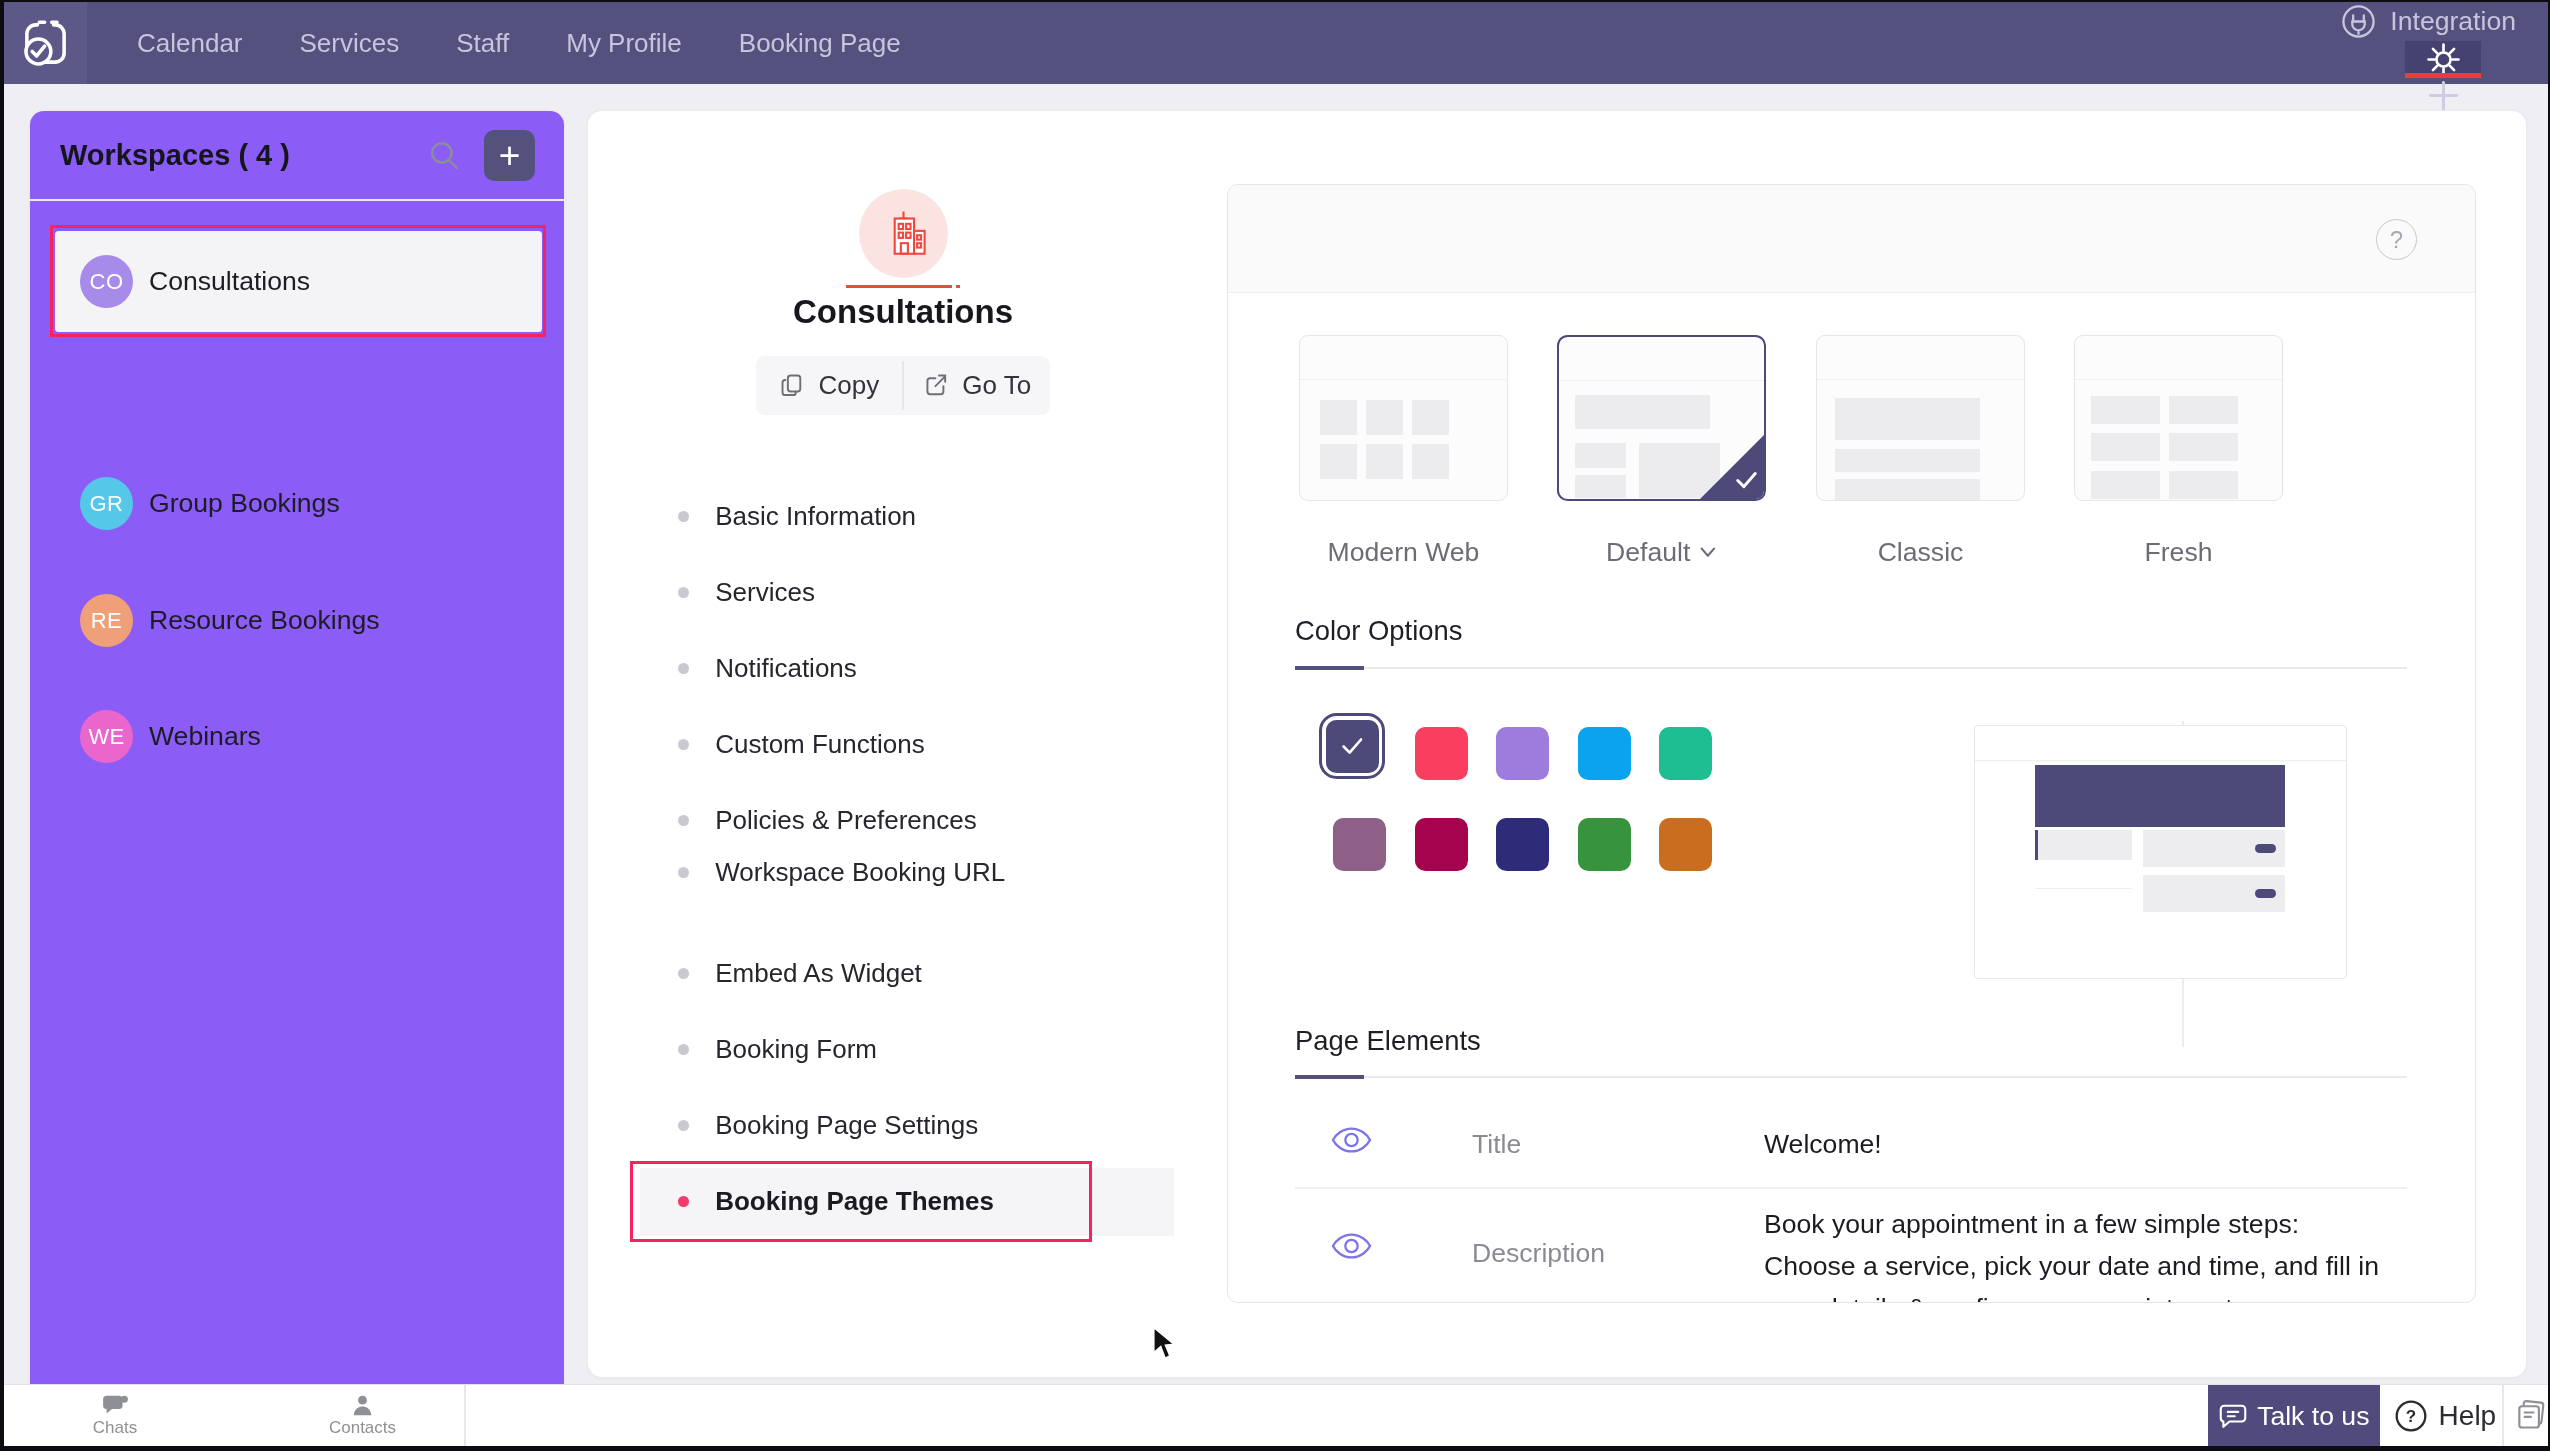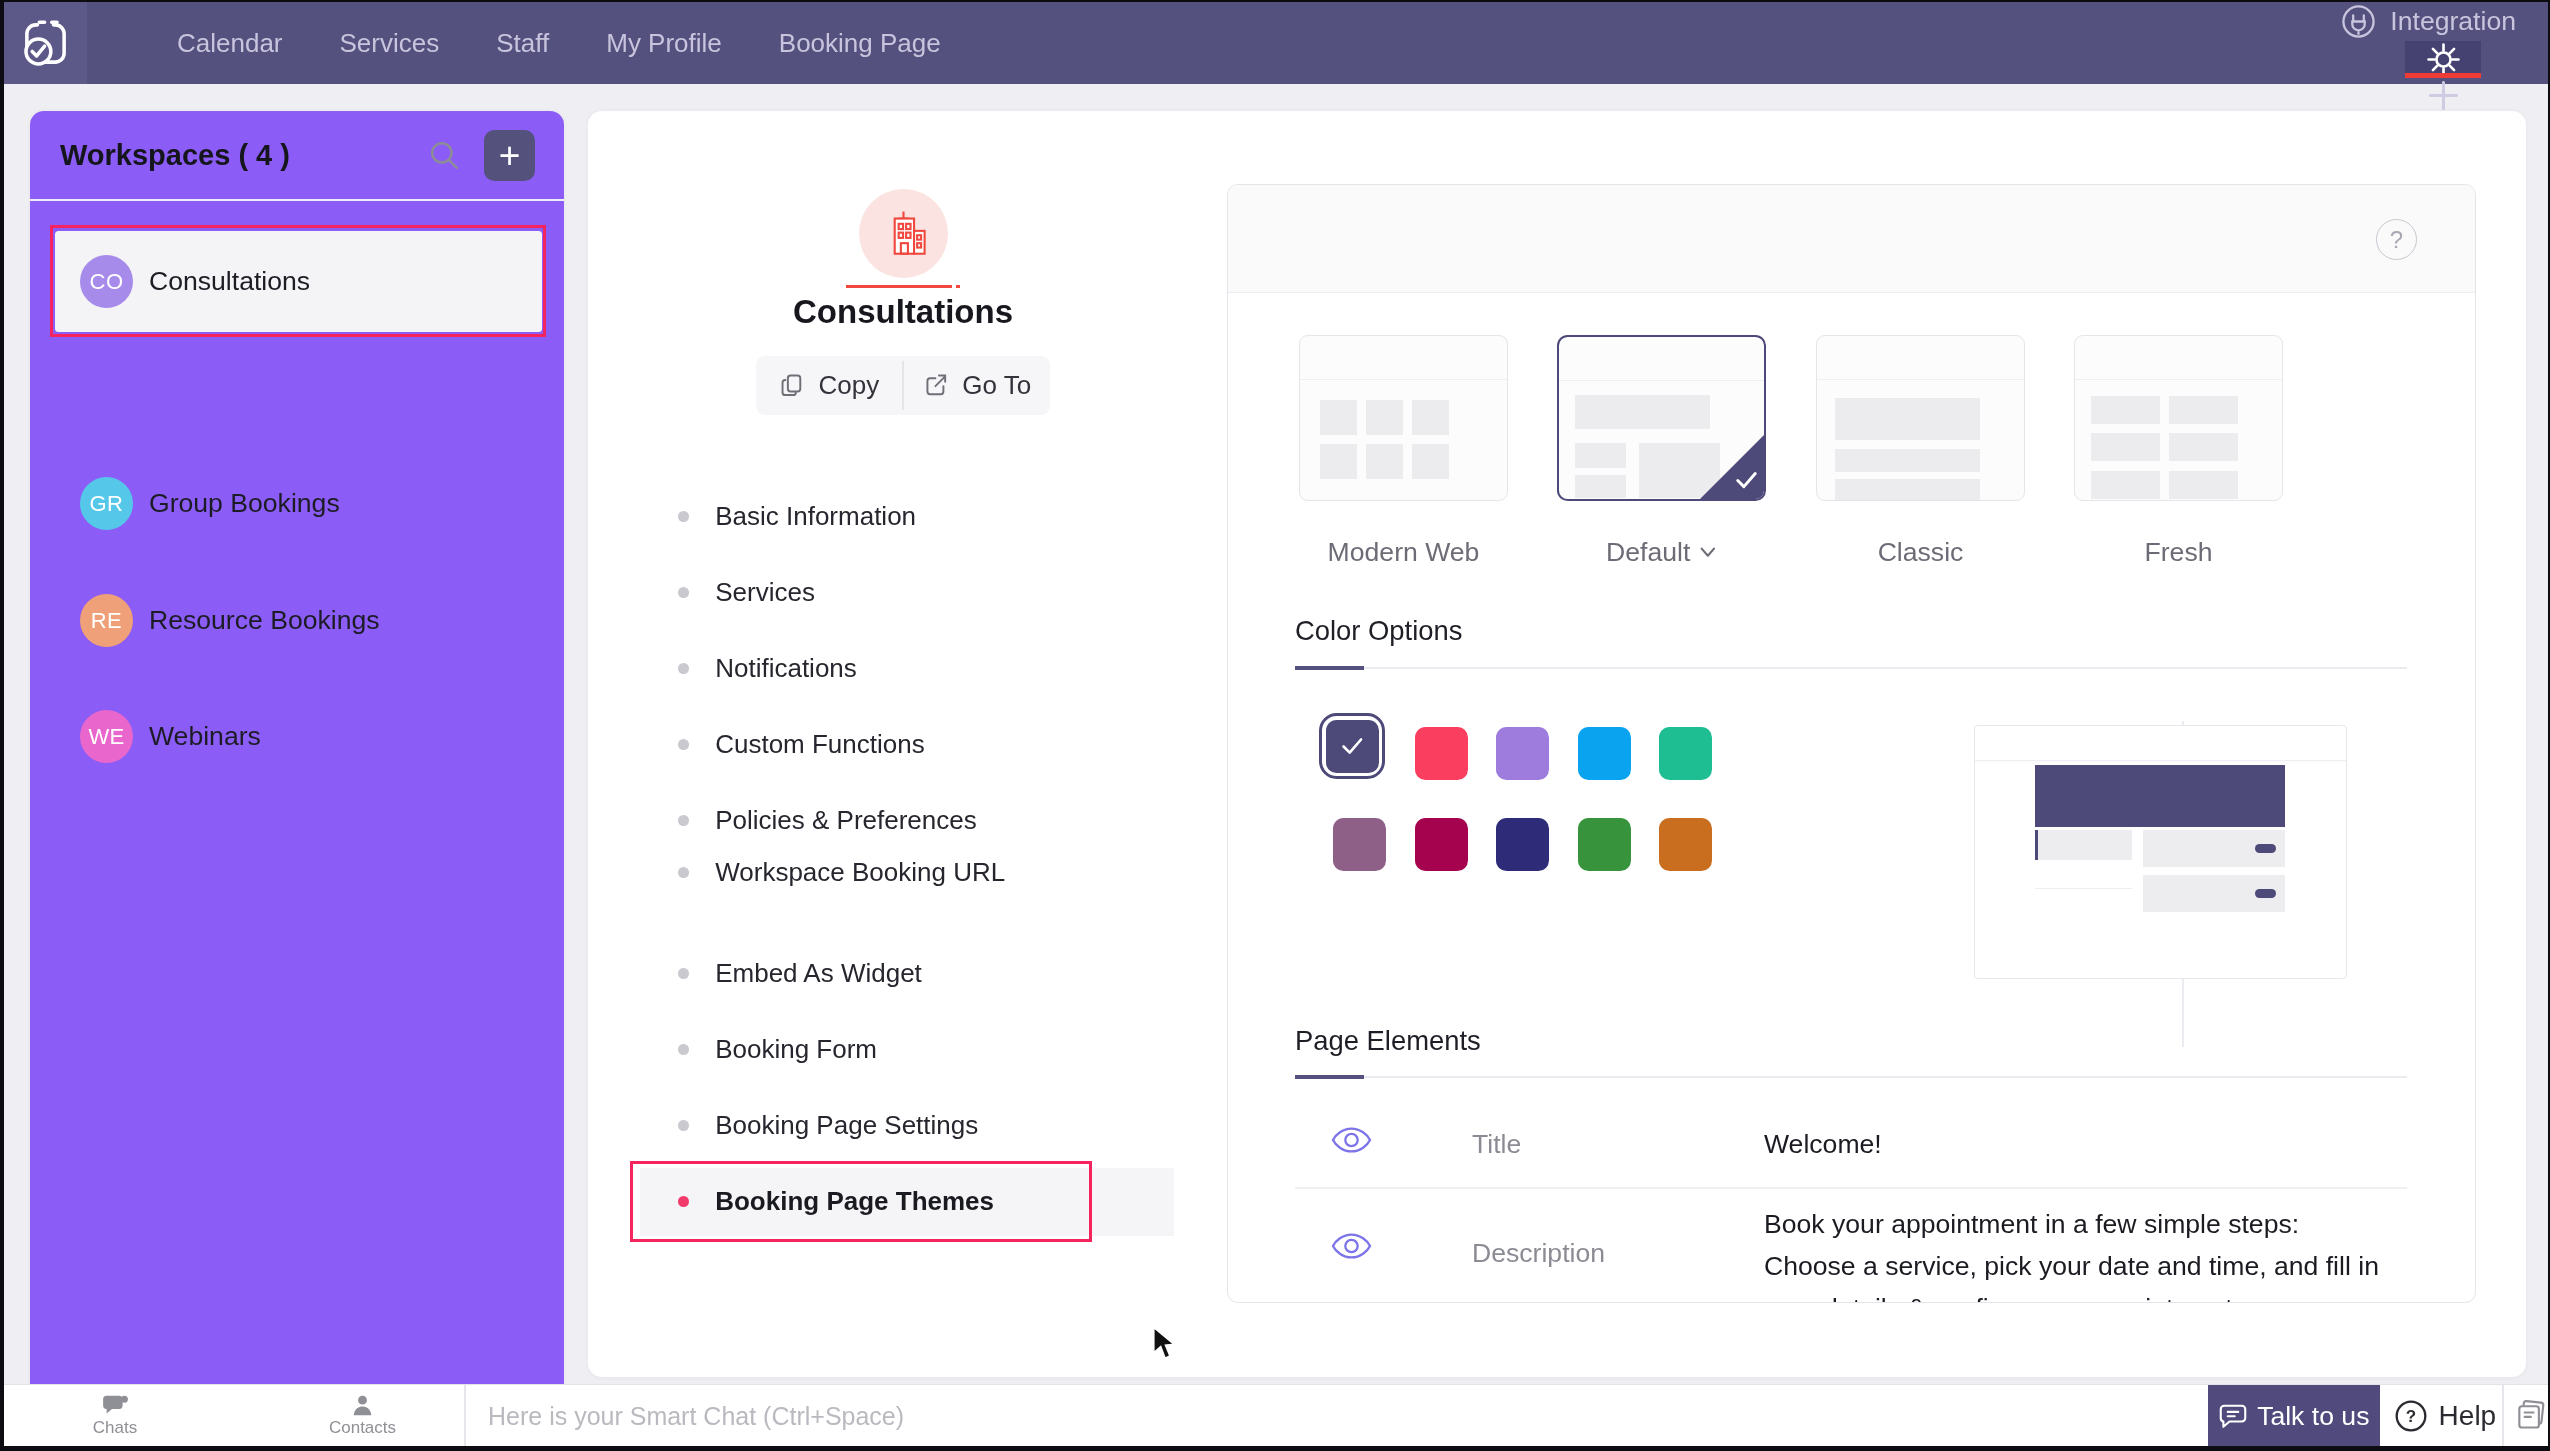--- a/index.html
+++ b/index.html
@@ -2,21 +2,21 @@
 <html style="font-size:14px"><head>
 <meta charset="utf-8">
 <style>
   html,body{margin:0;padding:0;background:#2b2b2b;}
   *{box-sizing:border-box;}
   body{font-family:"Liberation Sans","DejaVu Sans",sans-serif;}
   .screen{position:relative;width:2550px;height:1452px;background:#EFEFF3;overflow:hidden;
           border-left:4.4px solid #0c0c11;border-top:2.7px solid #0c0c11;border-right:2.7px solid #0c0c11;border-bottom:6.2px solid #0c0c11;}
 
   
-  .topnav{position:absolute;left:0;top:0;width:100%;height:82px;background:#55517E;display:flex;align-items:center;gap:40px;}
+  .topnav{position:absolute;left:0;top:0;width:100%;height:82px;background:#55517E;display:flex;align-items:center;}
   .logo-block{width:83px;height:82px;background:#5C5887;display:flex;align-items:center;justify-content:center;flex:0 0 auto;}
   .nav-items{display:flex;gap:57px;margin-left:50px;align-items:center;}
   .nav-item{font-size:26px;color:#C8C4DD;cursor:default;white-space:nowrap;}
   .nav-right{margin-left:auto;display:flex;align-items:center;height:100%;flex-direction:column;}
   .integration{display:flex;align-items:center;gap:12.4px;color:#C8C4DD;font-size:26.6px;margin-right:32px;}
   .nav-divider{width:1.8px;height:39px;background:#6F6B95;margin-right:25px;}
   .gear-btn{width:76px;height:82px;background:#454170;display:flex;align-items:center;justify-content:center;position:relative;}
   .gear-btn::after{content:"";position:absolute;left:0;bottom:0;width:100%;height:5.3px;background:#EE3B36;}
   .nav-icon-btn{width:62px;height:82px;display:flex;align-items:center;justify-content:center;}
   .avatar{width:50px;height:50px;border-radius:50%;overflow:hidden;margin:0 23px 0 7px;flex:0 0 auto;}
@@ -417,21 +417,20 @@
       <span class="bb-label">Chats</span>
     </div>
     <div class="bb-item" style="left:310px;width:97px;">
       <svg width="23" height="23" viewBox="0 0 26 26">
         <circle cx="13" cy="7" r="5" fill="#8F8F96"></circle>
         <path d="M3 24 c1-8 6-10 10-10 s9 2 10 10 z" fill="#8F8F96"></path>
       </svg>
       <span class="bb-label">Contacts</span>
     </div>
     <div class="bb-vdiv" style="left:460px;"></div>
-    <input class="smart-chat" type="text" placeholder="Here is your Smart Chat (Ctrl+Space)" style="">
     <div class="talk-btn">
       <svg width="28" height="26.6" viewBox="0 0 32 30">
         <g fill="none" stroke="#fff" stroke-width="2.4" stroke-linecap="round" stroke-linejoin="round">
           <path d="M6 3 h20 a4 4 0 0 1 4 4 v10 a4 4 0 0 1 -4 4 h-14 l-7 6 v-6 a4 4 0 0 1 -3 -4 v-10 a4 4 0 0 1 4 -4 z"></path>
           <path d="M10 10 h12 M10 15 h8"></path>
         </g>
       </svg>
       <span>Talk to us</span>
     </div>
     <div class="help-btn">

